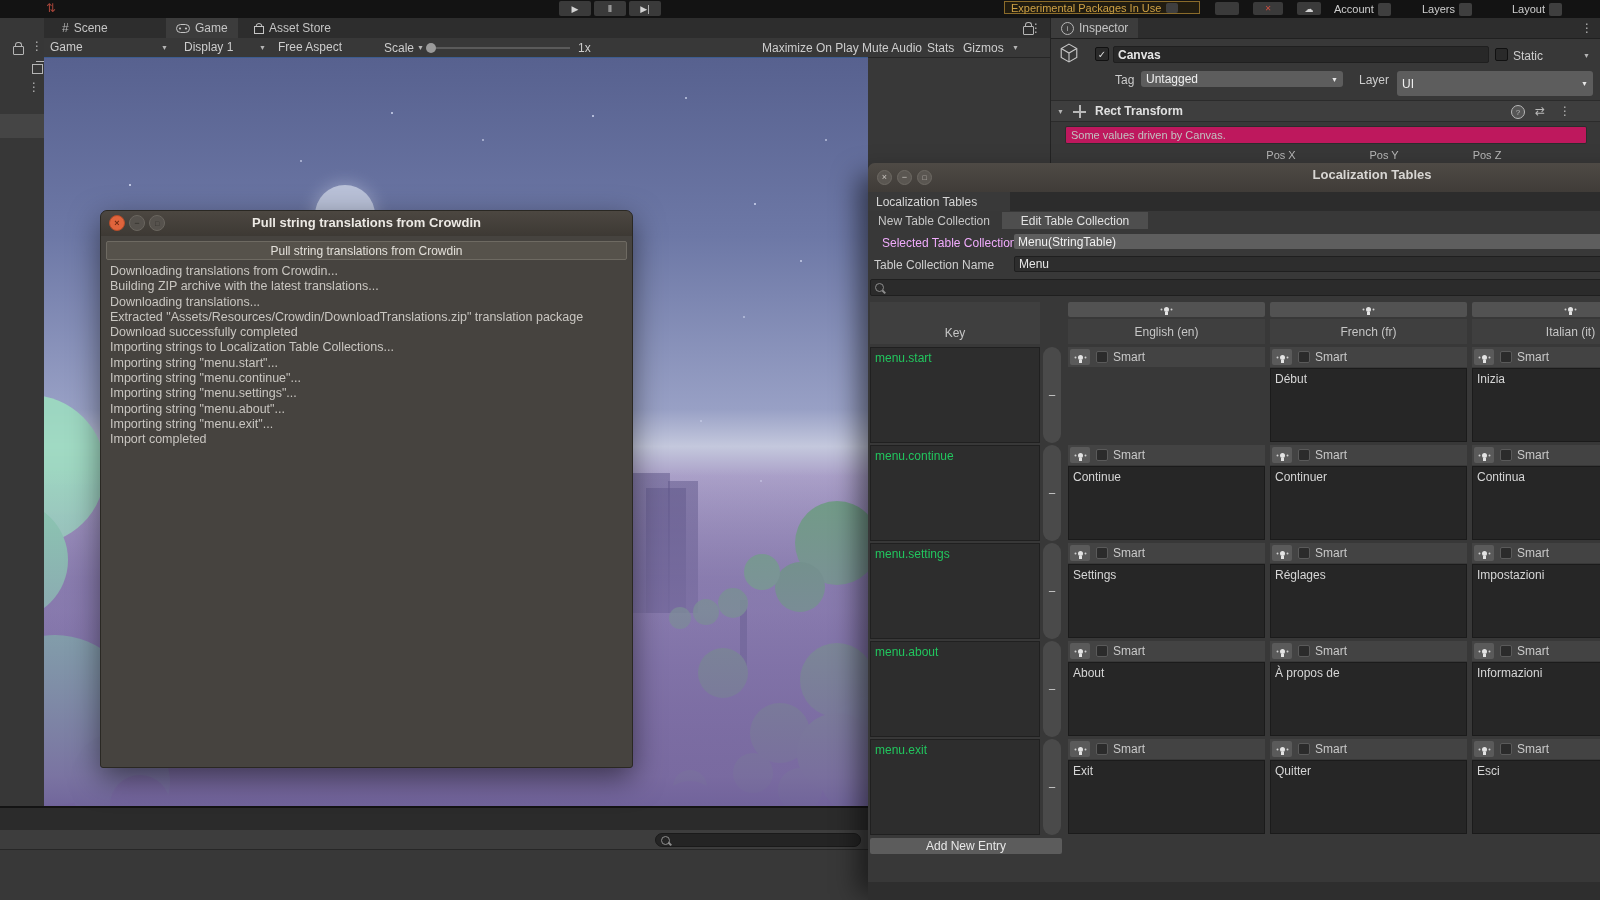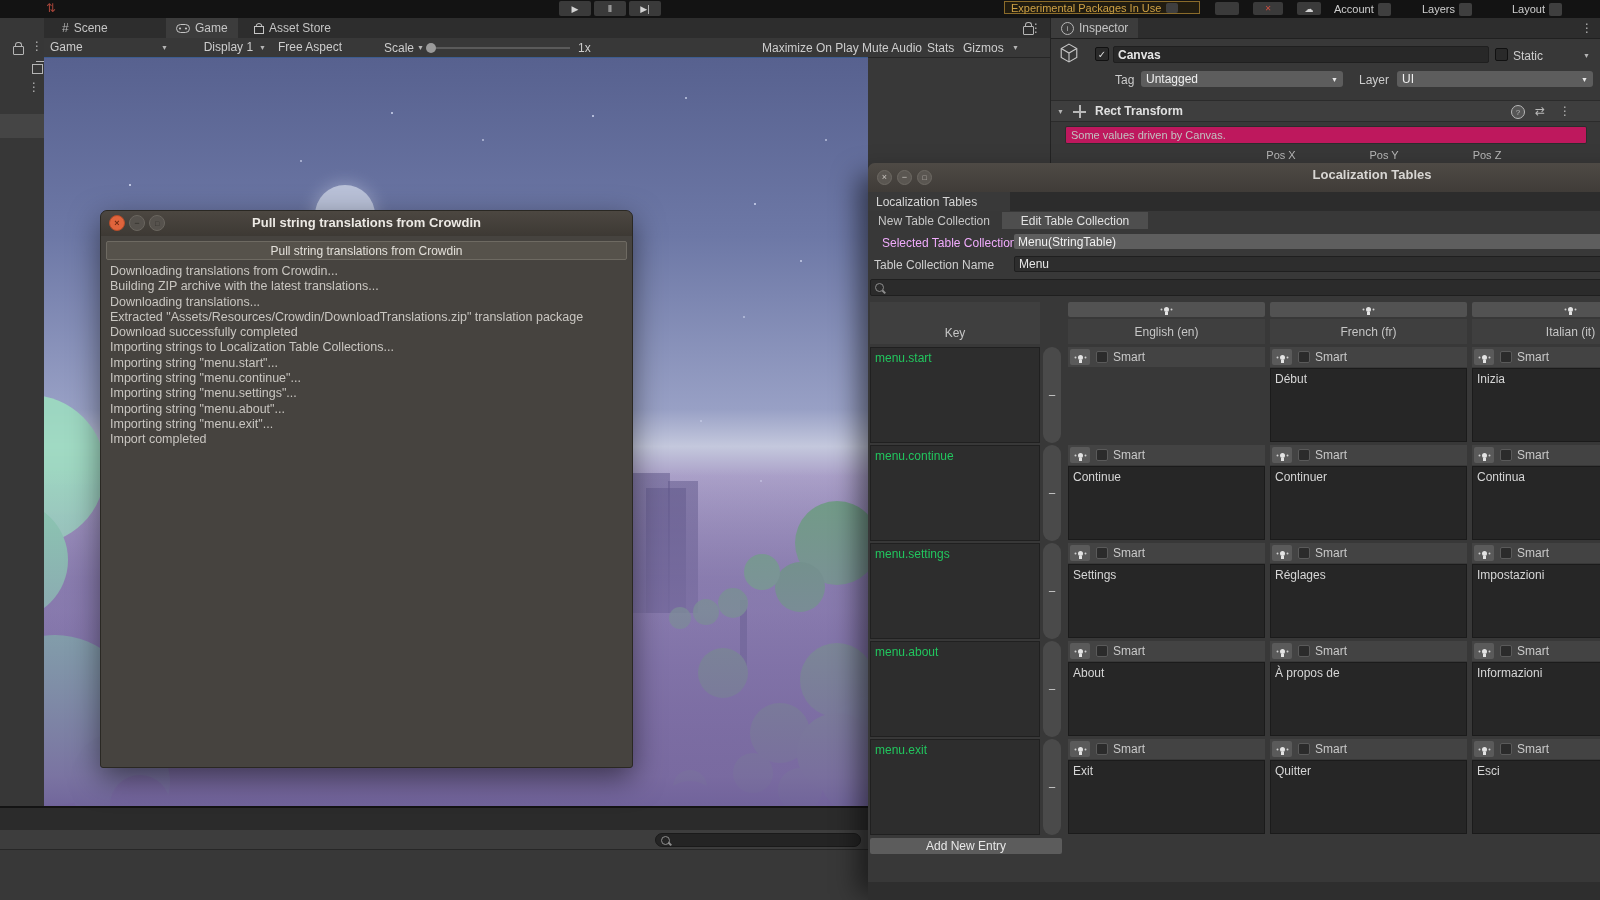--- a/index.html
+++ b/index.html
@@ -152,21 +152,21 @@
   </div>
   <span class="a" style="right:8px;top:3px;color:#b5b5b5;">⋮</span>
 </div>
 
 <div class="a gtoolbar" style="left:44px;top:38px;width:1006px;height:19px;">
   <div class="ddl a" style="left:6px;top:2px;width:118px;justify-content:space-between;">
     <span>Game</span>
       <span class="arr">▼</span>
   </div>
 
-  <div class="ddl a" style="left:140px;top:2px;width:82px;justify-content:flex-end;">
+  <div class="ddl a" style="left:140px;top:2px;width:82px;justify-content:space-between;">
     <span>Display 1</span>
       <span class="arr">▼</span>
   </div>
   <div class="ddl a" style="left:234px;top:2px;width:146px;justify-content:space-between;">
     <span>Free Aspect</span>
       <span class="arr">▼</span>
   </div>
   <span class="a" style="left:340px;top:3px;">Scale</span>
   <div class="a" style="left:388px;top:9px;width:138px;height:2px;background:#5a5a5a;"></div>
   <div class="a" style="left:382px;top:5px;width:10px;height:10px;border-radius:50%;background:#9a9a9a;"></div>
@@ -254,21 +254,21 @@
     </div>
   <div class="checkbox a" style="left:444px;top:30px;width:13px;height:13px;"></div>
   <span class="a" style="left:462px;top:31px;">Static</span>
   <span class="arr a" style="left:532px;top:34px;">▼</span>
   <span class="a" style="left:64px;top:55px;">Tag</span>
   <div class="dd a" style="left:90px;top:53px;width:202px;height:16px;">
     <span>Untagged</span>
       <span class="arr" style="color:#e8e8e8;">▼</span>
   </div>
   <span class="a" style="left:308px;top:55px;">Layer</span>
-  <div class="dd a" style="left:346px;top:53px;width:196px;height:16px;">
+  <div class="dd a" style="left:346px;top:53px;width:196px;height:25px;">
     <span>UI</span>
       <span class="arr" style="color:#e8e8e8;">▼</span>
   </div>
   <div class="a" style="left:0;top:82px;width:550px;height:22px;background:#3e3e3e;border-top:1px solid #2b2b2b;border-bottom:1px solid #2b2b2b;box-sizing:border-box;">
     <span class="arr a" style="left:6px;top:7px;">▼</span>
     <span class="anchor a" style="left:22px;top:4px;"></span>
     <span class="a bold" style="left:44px;top:3px;color:#e0e0e0;">Rect Transform</span>
     <span class="circ a" style="left:460px;top:4px;width:12px;height:12px;font-size:8px;background:#555;">?</span>
     <span class="a" style="left:484px;top:3px;color:#b8b8b8;">⇄</span>
     <span class="a" style="left:508px;top:3px;color:#b8b8b8;">⋮</span>

